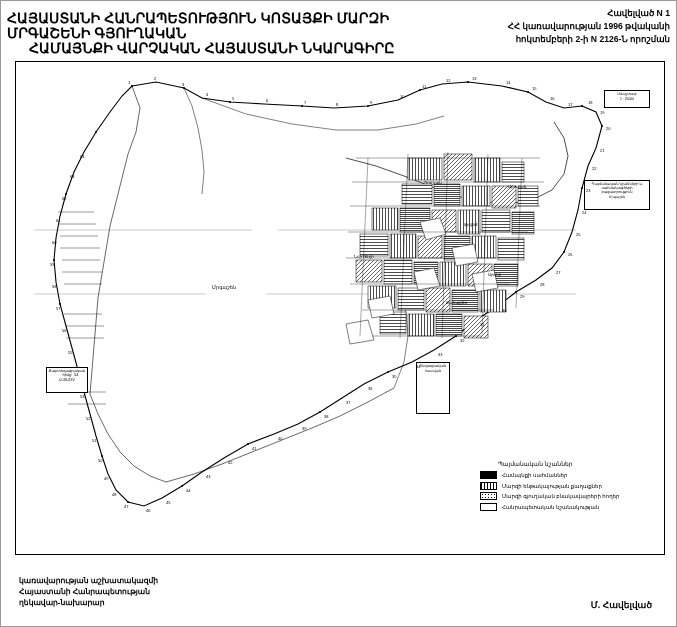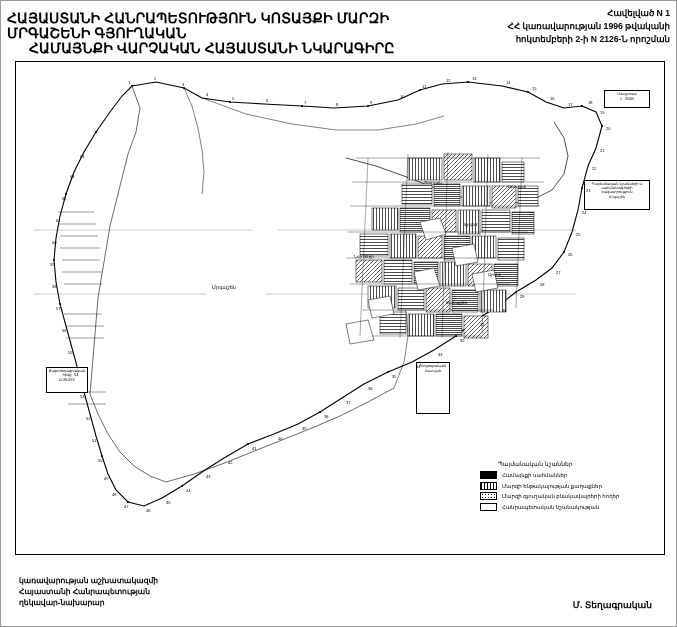--- a/index.html
+++ b/index.html
@@ -443,15 +443,15 @@
         <span class="legend-label">Հանրապետական նշանակության</span>
       </div>
     </div>
   </div>
 
   <div class="footer-left">
     <div>կառավարության աշխատակազմի</div>
     <div>Հայաստանի Հանրապետության</div>
     <div>ղեկավար-նախարար</div>
   </div>
-  <div class="footer-right">Մ. Տեղագրական</div>
+  <div class="footer-right">Մ. Հավելված</div>
 
 </div>
 
 </body></html>

